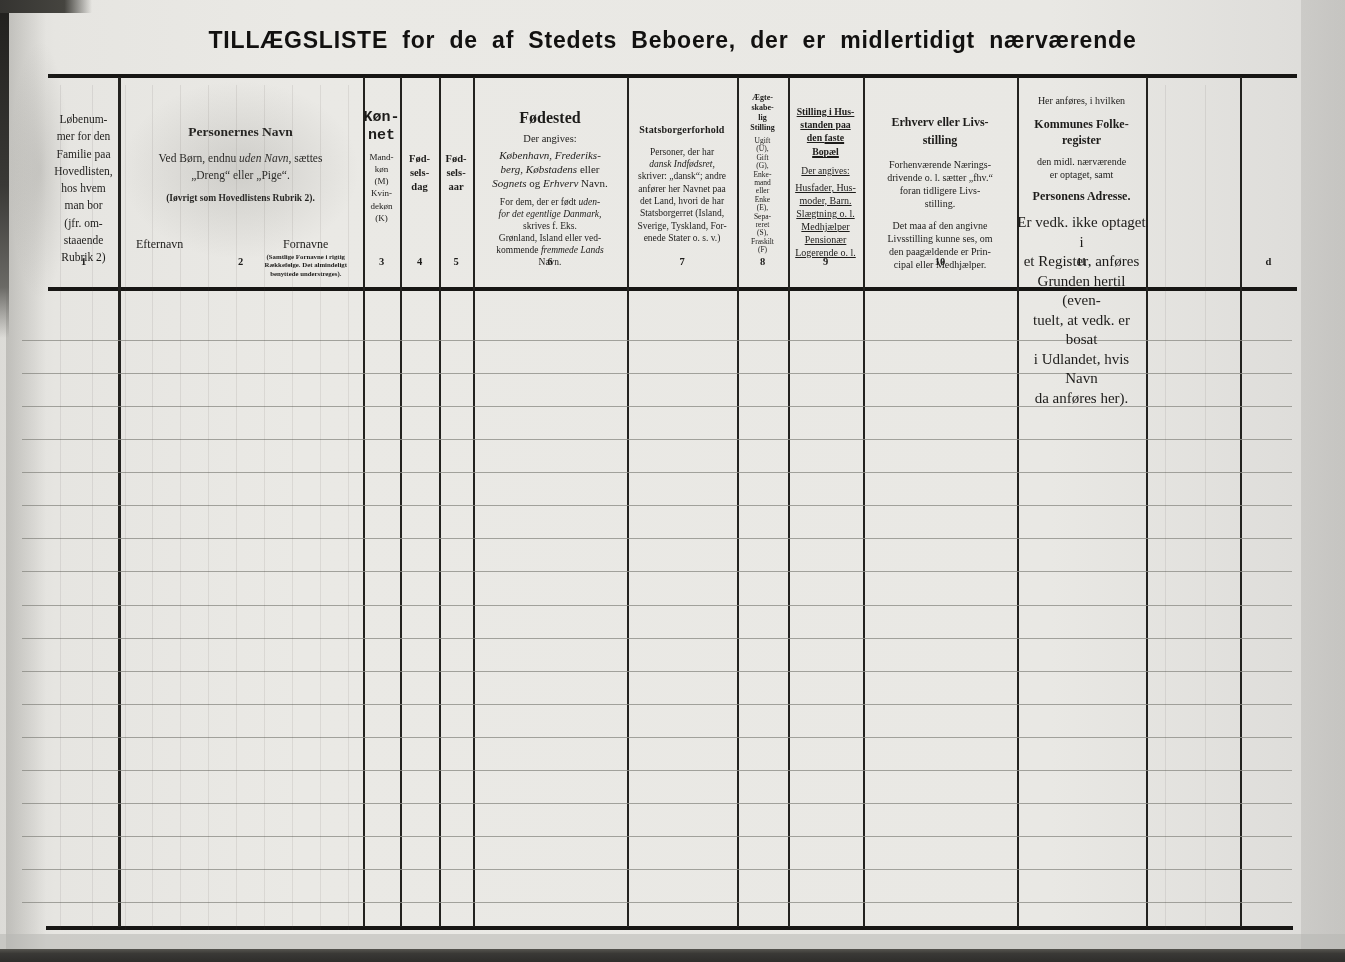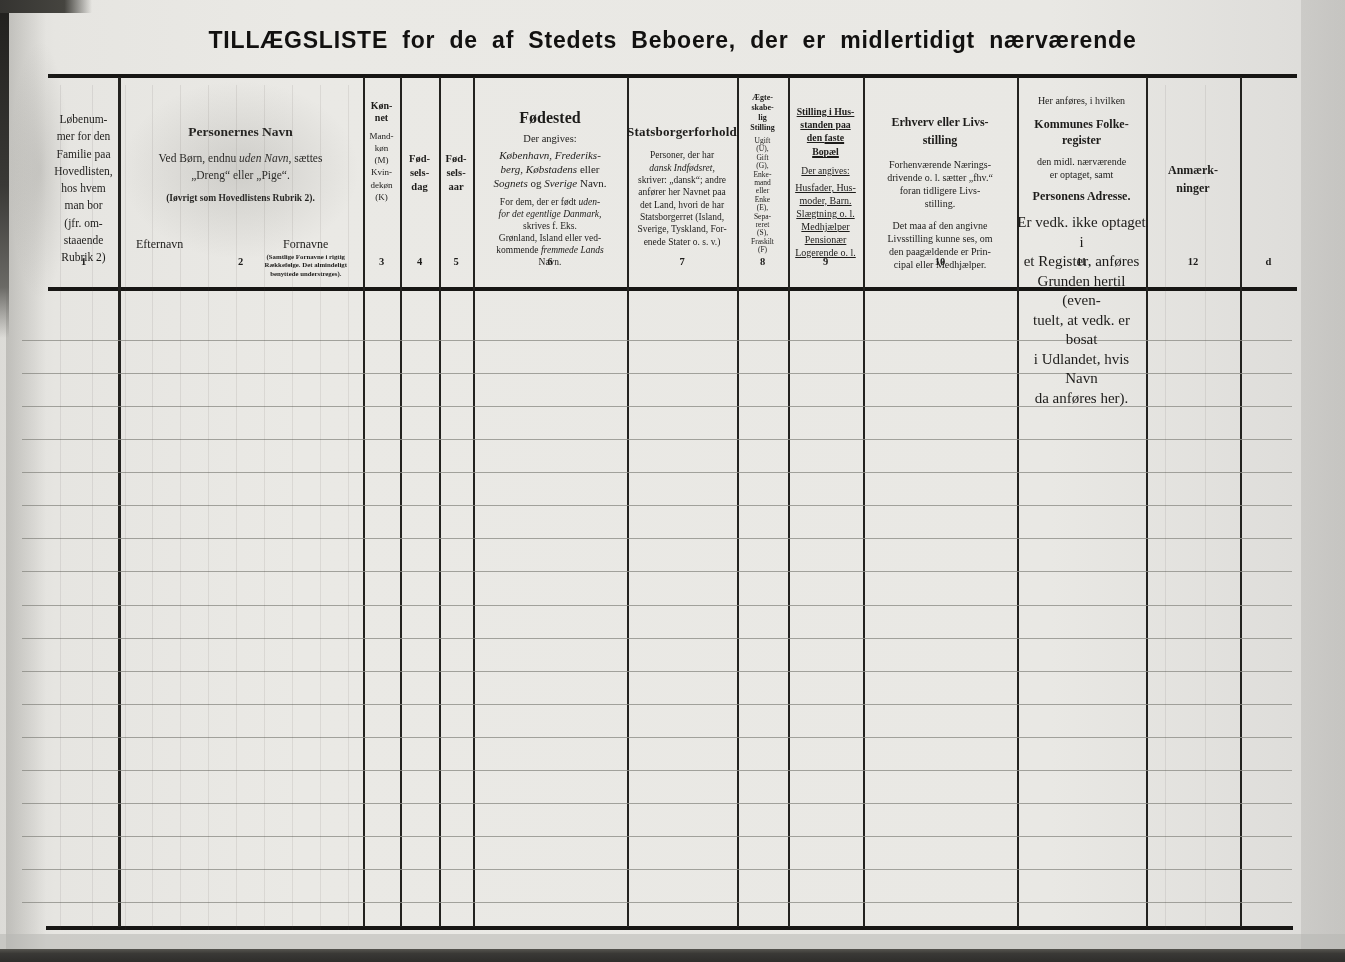--- a/index.html
+++ b/index.html
@@ -47,29 +47,29 @@
   .un{text-decoration:underline;text-underline-offset:2px;}
 
   .c1text{margin-top:32px;font-size:11.5px;line-height:1.5;}
   .c2title{margin-top:45px;font-size:13.5px;}
   .c2sub{margin-top:9px;font-size:11.5px;line-height:1.45;}
   .c2note{margin-top:10px;font-size:9.5px;}
   .c2names{position:absolute;left:0;right:0;top:158px;display:flex;justify-content:space-between;
     padding:0 16px 0 18px;font-size:12px;text-align:left;}
   .c2forn{text-align:center;}
   .c2fornote{display:block;font-size:6.8px;line-height:1.25;font-weight:bold;margin-top:1px;}
-  .c3title{margin-top:21px;font-size:10px;line-height:1.2;}
+  .c3title{margin-top:30px;font-size:15px;line-height:1.2;font-family:Liberation Mono, monospace;}
   .c3body{margin-top:6px;font-size:9px;line-height:1.35;}
   .c45{margin-top:73px;font-size:10.5px;line-height:1.35;}
   .c6title{margin-top:29px;font-size:16px;}
   .c6ang{margin-top:4px;font-size:10.5px;}
   .c6p1{margin-top:4px;font-size:11px;line-height:1.25;}
   .c6p1 .it{font-size:11px;}
   .c6p2{margin-top:7px;font-size:9.5px;line-height:1.25;}
-  .c7title{margin-top:45px;font-size:13px;letter-spacing:.2px;}
+  .c7title{margin-top:45px;font-size:10px;letter-spacing:.2px;}
   .c7p{margin-top:9px;font-size:9.5px;line-height:1.3;}
   .c7p .blk{display:block;}
   .c8title{margin-top:14px;font-size:8px;line-height:1.25;}
   .c8body{margin-top:4px;font-size:7.5px;line-height:1.12;}
   .c9title{margin-top:26px;font-size:9.8px;line-height:1.35;}
   .c9ang{margin-top:8px;font-size:9.5px;}
   .c9body{margin-top:3px;font-size:10px;line-height:1.3;}
   .c10title{margin-top:34px;font-size:12px;line-height:1.5;}
   .c10p{margin-top:9px;font-size:10px;line-height:1.3;}
   .c11l1{margin-top:16px;font-size:10px;}
@@ -188,21 +188,21 @@
 aar</div>
     <div class="num">5</div>
   </div>
 
   <div class="hcell" style="left:473px;width:154px;">
     <div class="c6title b">Fødested</div>
     <div class="c6ang">Der angives:</div>
     <div class="c6p1">
       <div><span class="it">København, Frederiks-</span></div>
       <div><span class="it">berg, Købstadens</span><span> eller</span></div>
-      <div><span class="it">Sognets</span><span> og </span><span class="it">Sverige</span><span> Navn.</span></div>
+      <div><span class="it">Sognets</span><span> og </span><span class="it">Erhverv</span><span> Navn.</span></div>
     </div>
     <div class="c6p2">
       <div><span>For dem, der er født </span><span class="it">uden-</span></div>
       <div><span class="it">for det egentlige Danmark,</span></div>
       <div><span>skrives f. Eks.</span></div>
       <div><span>Grønland, Island eller ved-</span></div>
       <div><span>kommende </span><span class="it">fremmede Lands</span></div>
       <div><span>Navn.</span></div>
     </div>
     <div class="num">6</div>
@@ -285,25 +285,20 @@
     <div class="c11title2 b">Personens Adresse.</div>
     <div class="c11p pre">Er vedk. ikke optaget i
 et Register, anføres
 Grunden hertil (even-
 tuelt, at vedk. er bosat
 i Udlandet, hvis Navn
 da anføres her).</div>
     <div class="num">11</div>
   </div>
 
-  <div class="hcell" style="left:1146px;width:94px;">
-    <div class="c12text b pre">Anmærk-
-ninger</div>
-    <div class="num">12</div>
-  </div>
 
   <div class="hcell" style="left:1240px;width:57px;">
     <div class="num">d</div>
   </div>
 
   <div class="artifact" id="left-gutter-shade"></div>
   <div class="artifact" id="left-dark-strip"></div>
   <div class="artifact" id="topleft-dark-bar"></div>
   <div class="artifact" id="right-edge-band"></div>
   <div class="artifact" id="bottom-grey-strip"></div>

